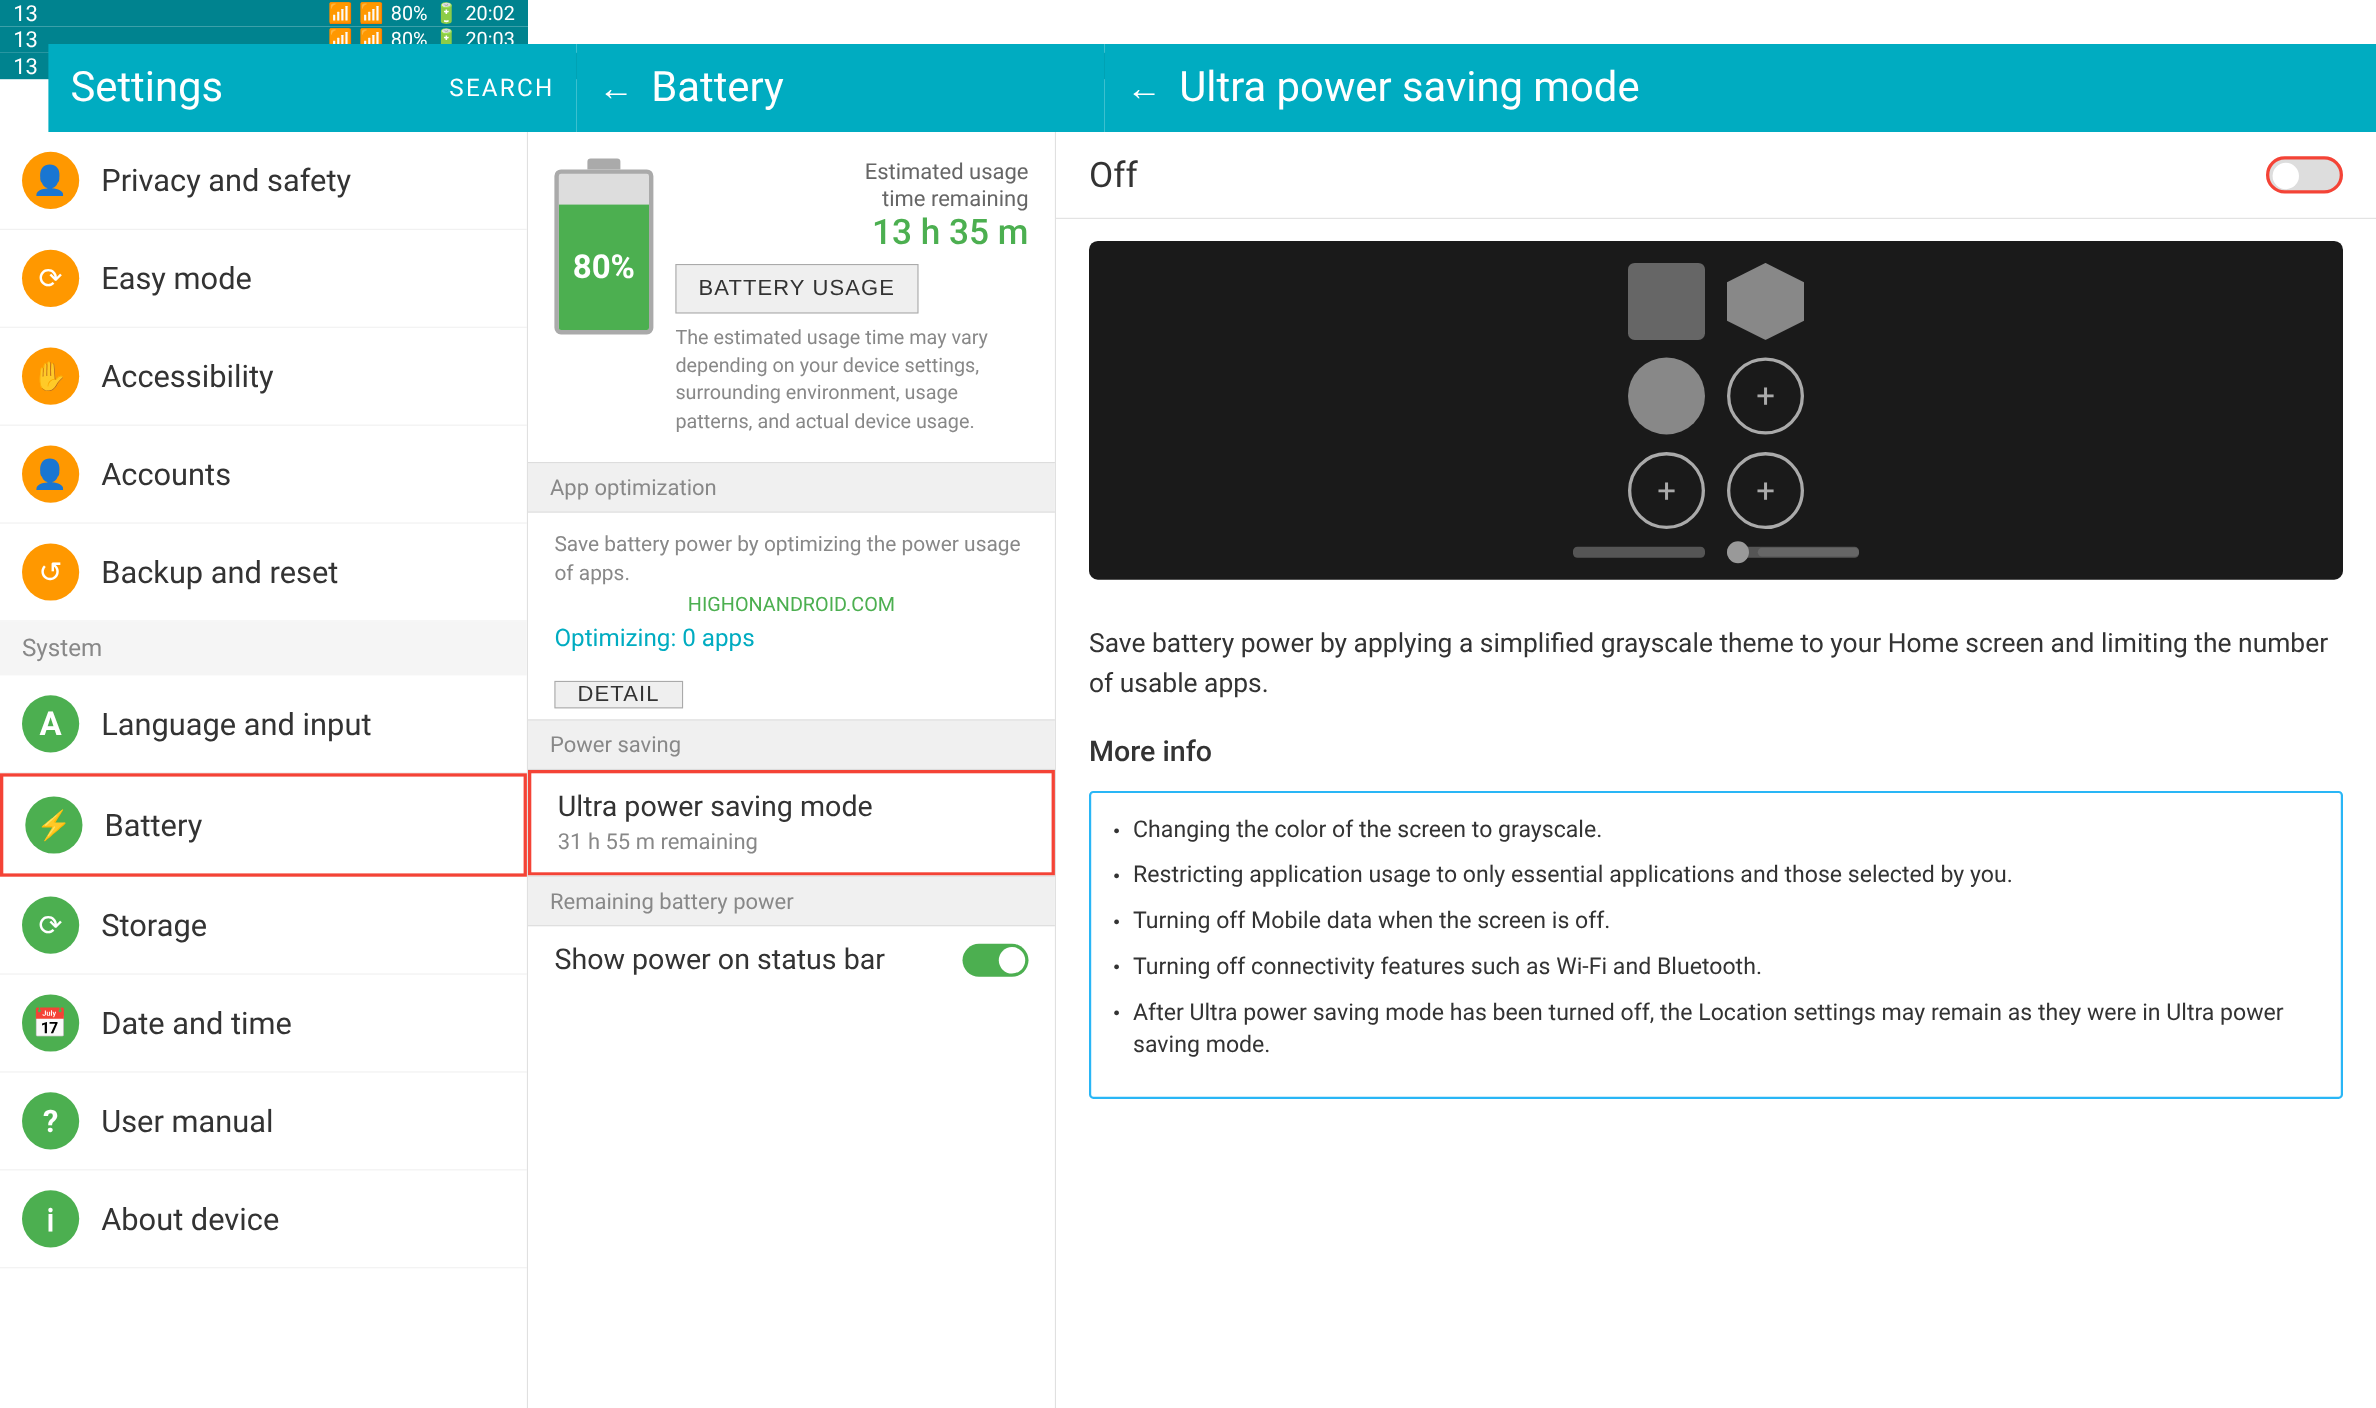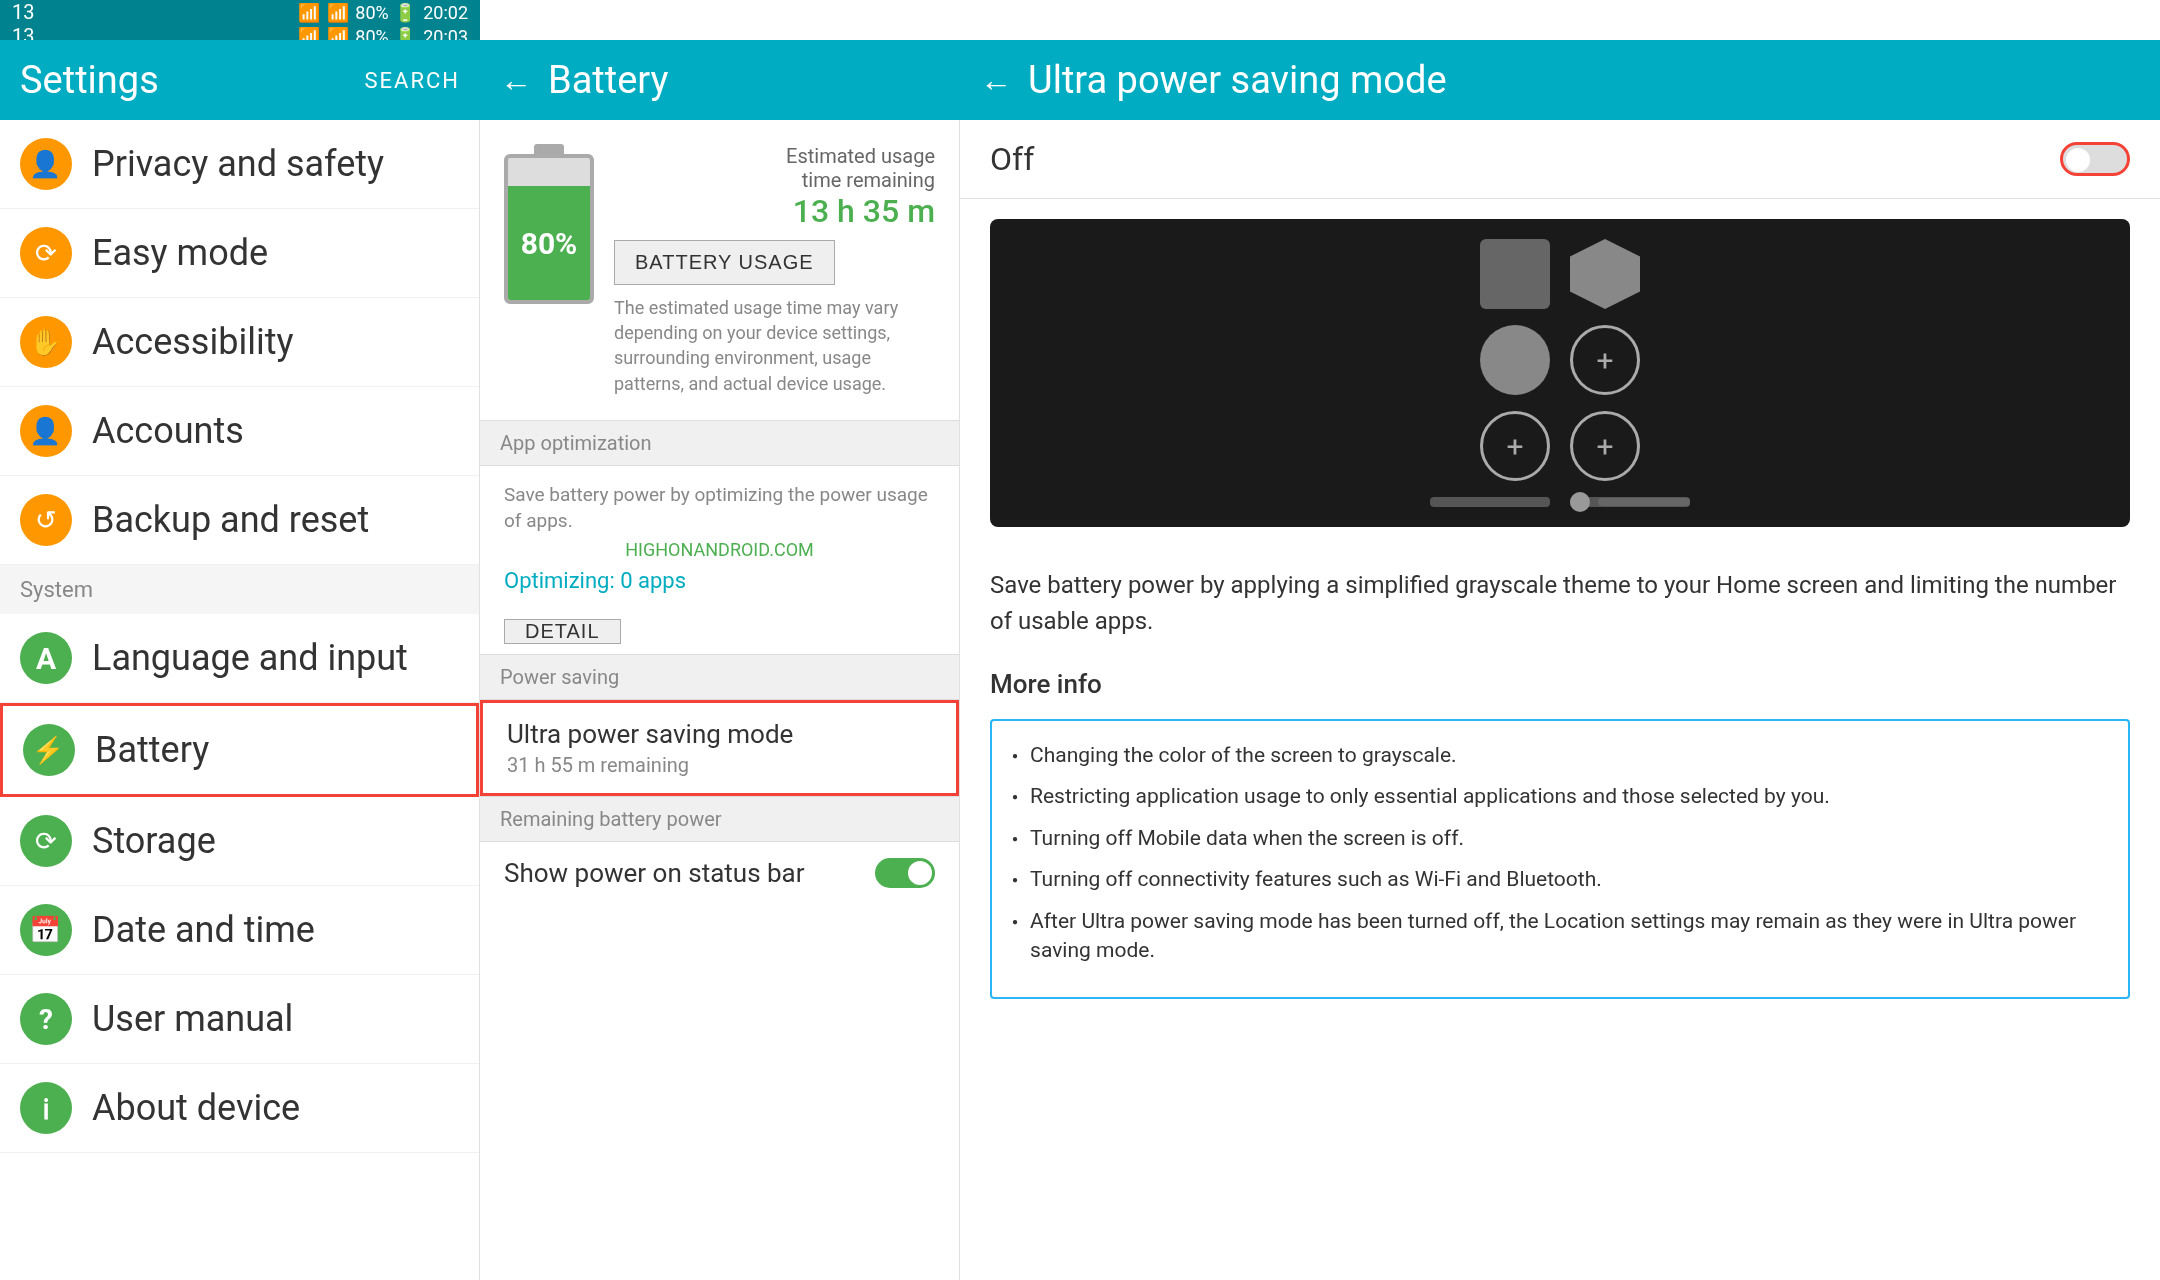--- a/index.html
+++ b/index.html
@@ -6,38 +6,38 @@
     body { width: 2160px; height: 1280px; overflow: hidden; font-family: 'Roboto', Arial, sans-serif; display: flex; flex-direction: column; }
 
     
     .status-bars { display: flex; height: 40px; flex-direction: column; }
     .status-bar { background: #00838f; display: flex; align-items: center; justify-content: space-between; padding: 0 12px; color: white; font-size: 20px; }
     .status-bar-left { width: 480px; }
     .status-bar-mid { width: 480px; }
     .status-icons { display: flex; align-items: center; gap: 6px; font-size: 18px; }
 
     
-    .header-bars { display: flex; height: 80px; }
+    .header-bars { display: flex; height: 80px; margin-left: 44px; }
     .header-bar { background: #00acc1; display: flex; align-items: center; padding: 0 20px; color: white; }
     .header-bar-left { width: 480px; justify-content: space-between; }
     .header-bar-mid { width: 480px; gap: 16px; }
     .header-bar-right { flex: 1; gap: 16px; }
     .header-title { font-size: 38px; font-weight: 400; }
     .header-search { font-size: 22px; letter-spacing: 2px; margin-left: auto; }
     .header-back { font-size: 32px; cursor: pointer; }
 
     
     .main { display: flex; flex: 1; }
 
     
     .settings-panel { width: 480px; background: #fff; overflow-y: auto; border-right: 1px solid #e0e0e0; }
     .settings-item { display: flex; align-items: center; padding: 18px 20px; gap: 20px; cursor: pointer; border-bottom: 1px solid #f0f0f0; }
     .settings-item.highlighted { border: 3px solid #f44336; }
     .settings-icon { width: 52px; height: 52px; border-radius: 50%; display: flex; align-items: center; justify-content: center; color: white; font-size: 26px; flex-shrink: 0; }
-    .settings-label { font-size: 36px; color: #333; }
+    .settings-label { font-size: 28px; color: #333; }
     .section-header { background: #f5f5f5; padding: 12px 20px; font-size: 22px; color: #888; }
 
     
     .battery-panel { width: 480px; background: #fff; overflow-y: auto; border-right: 1px solid #e0e0e0; }
     .battery-top { padding: 24px; display: flex; gap: 20px; align-items: flex-start; }
     .battery-icon-container { display: flex; flex-direction: column; align-items: center; }
     .battery-body { width: 90px; height: 150px; border: 4px solid #aaa; border-radius: 6px; position: relative; overflow: hidden; background: #ddd; }
     .battery-tip { width: 30px; height: 10px; background: #aaa; border-radius: 3px 3px 0 0; margin: 0 auto; }
     .battery-fill { position: absolute; bottom: 0; left: 0; right: 0; background: #4caf50; display: flex; align-items: center; justify-content: center; }
     .battery-percent { color: white; font-size: 30px; font-weight: bold; }

